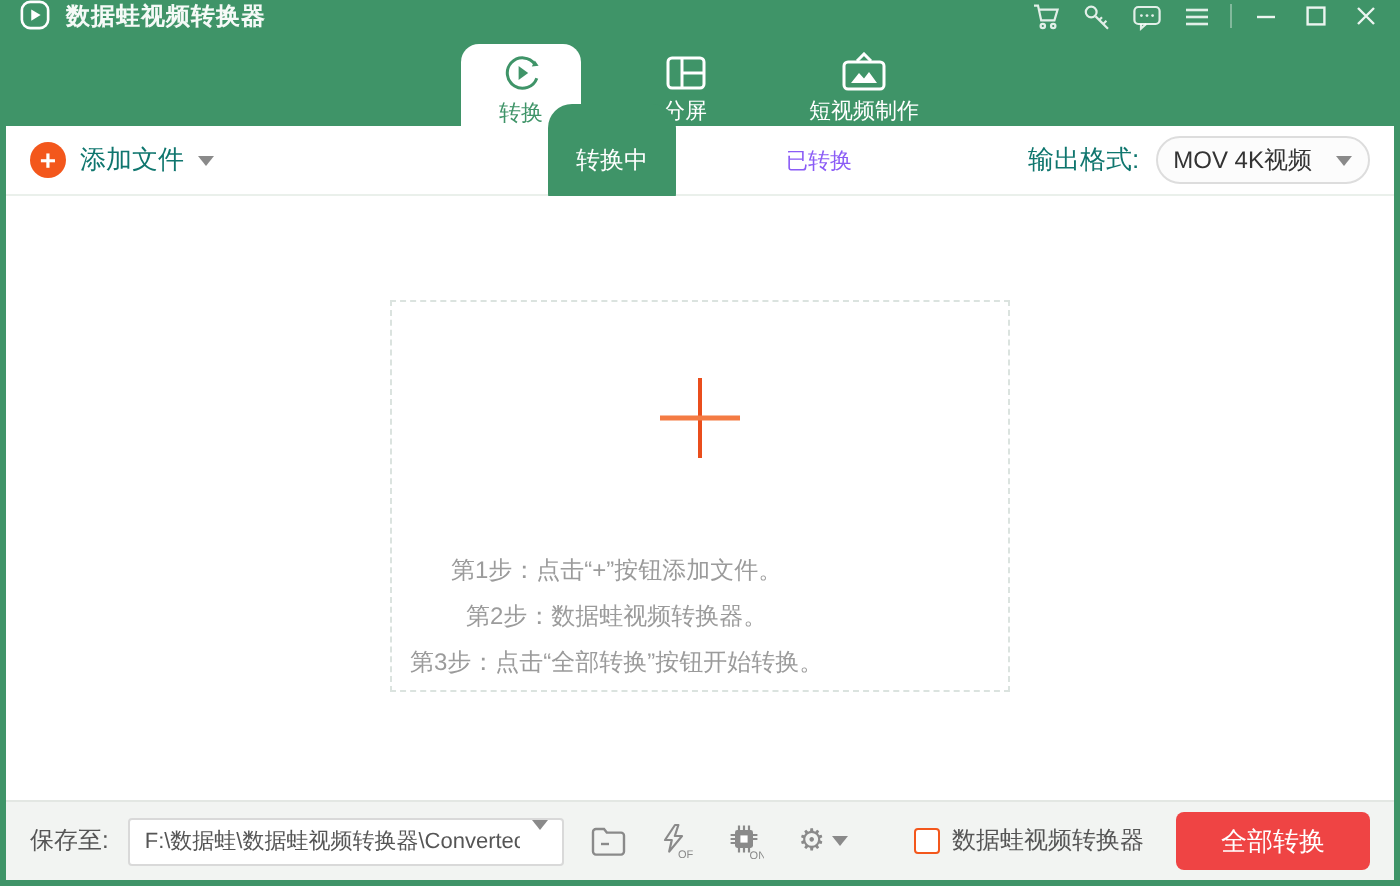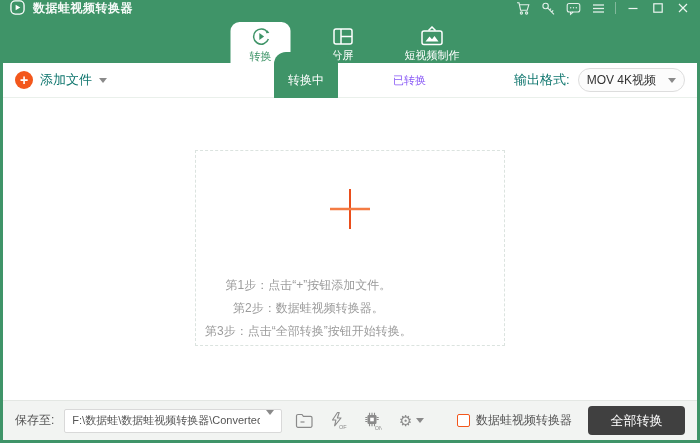--- a/index.html
+++ b/index.html
@@ -102,21 +102,21 @@
   }
   .gear-btn { width:34px; gap:3px; }
   .gear-glyph { font-size:15px; line-height:1; color:#8a8a8a; }
   .spacer { flex:1; }
   .merge { display:flex; align-items:center; gap:6px; cursor:pointer; }
   .checkbox {
     width:13px; height:13px; border:1px solid #F3571C; border-radius:2px; background:#fff;
   }
   .merge-label { font-size:12px; color:#555; white-space:nowrap; }
   .convert-btn {
-    width:97px; height:29px; background:#404040; color:#fff; border:none;
+    width:97px; height:29px; background:#ef4444; color:#fff; border:none;
     border-radius:4px; font-size:13px; font-family:inherit; cursor:pointer; margin-left:6px;
   }
 </style>
 </head>
 <body>
 
 <div class="window">
 
   <div class="titlebar">
     <span class="app-logo">

